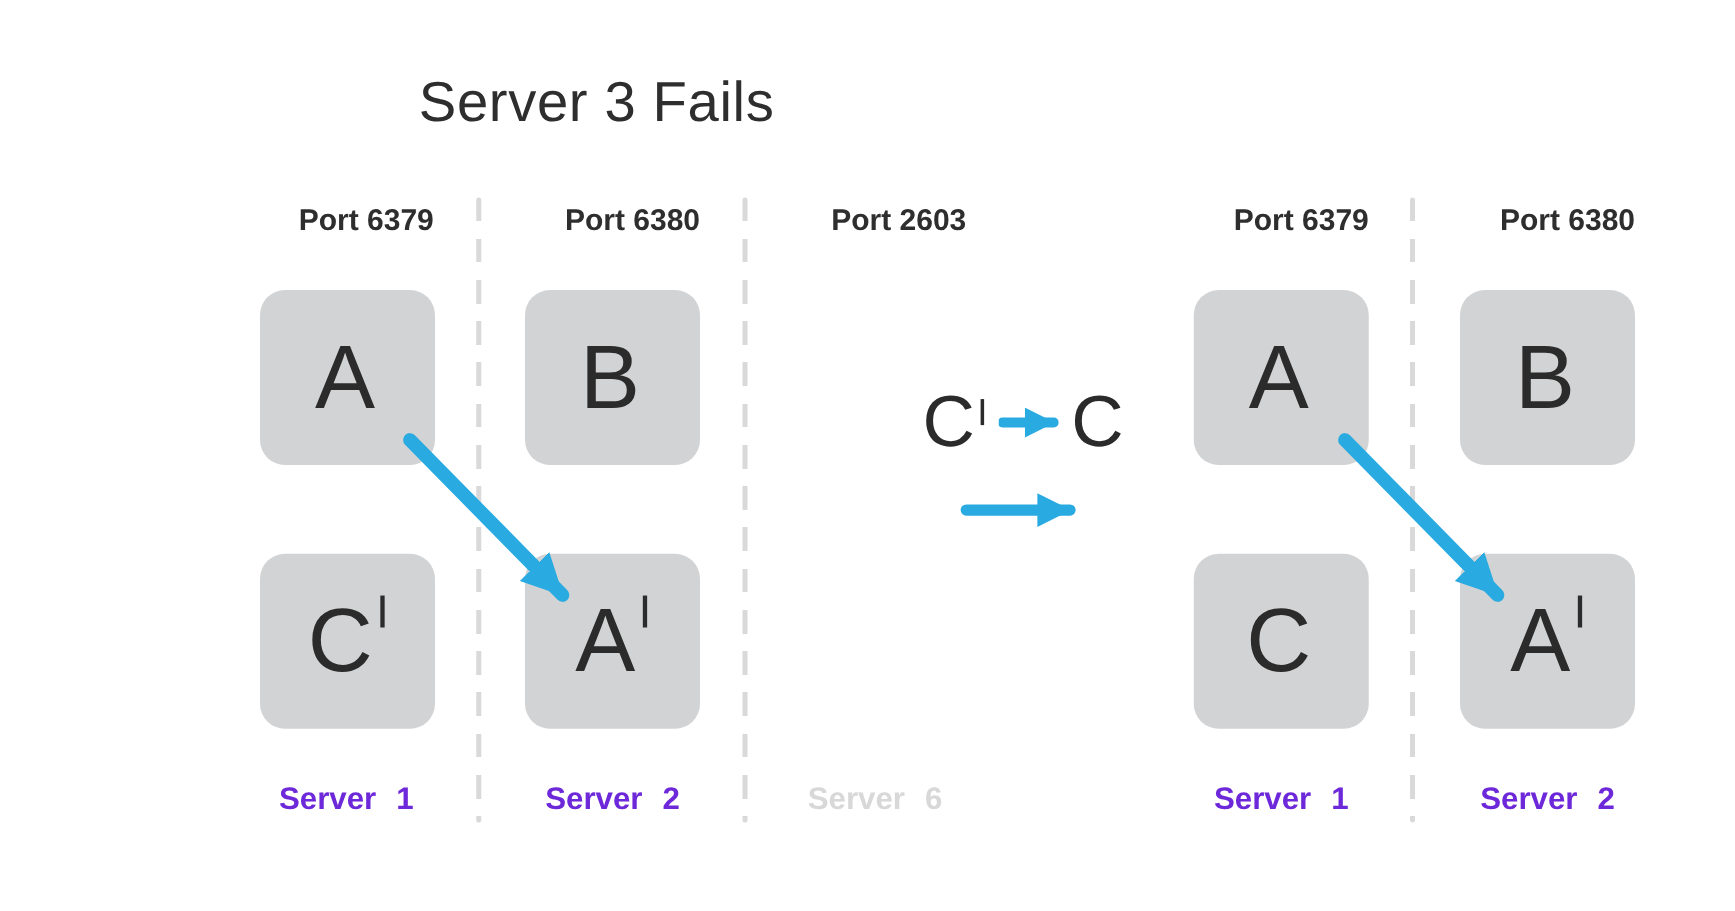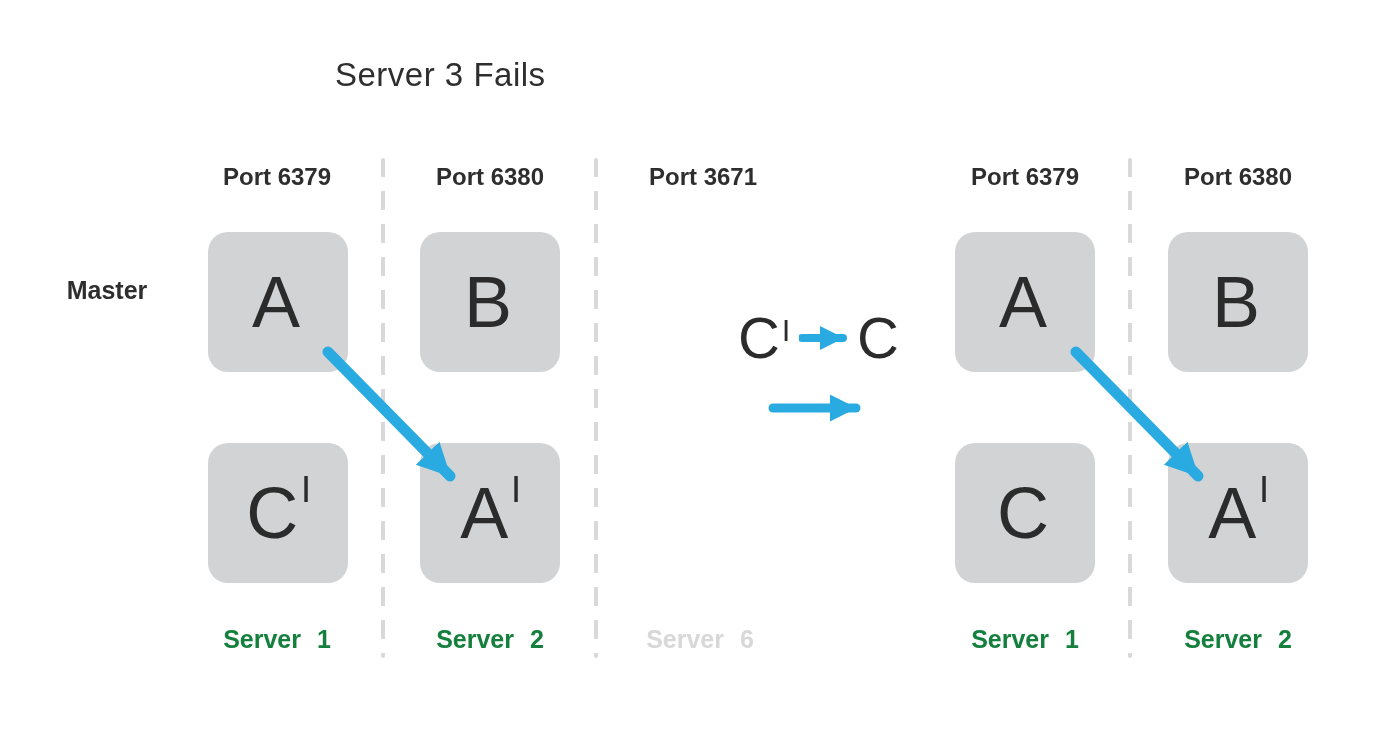--- a/index.html
+++ b/index.html
@@ -2,25 +2,25 @@
 <html><head>
 <meta charset="utf-8">
 <style>
   html,body { margin:0; padding:0; background:#ffffff; }
   .canvas {
     position:relative; width:1388px; height:729px; background:#ffffff;
     font-family:"Liberation Sans", sans-serif; overflow:hidden;
   }
   .title {
     position:absolute; left:335px; top:56px;
-    font-size:33px; font-weight:500; color:#2e2e2e; letter-spacing:0.5px;
+    font-size:45px; font-weight:500; color:#2e2e2e; letter-spacing:0.5px;
     white-space:nowrap;
   }
   .port-label {
-    position:absolute; top:162px; width:140px; text-align:center;
+    position:absolute; top:162px; width:140px; text-align:right;
     font-size:24px; font-weight:700; color:#2e2e2e; line-height:30px;
     white-space:nowrap;
   }
   .row-label { position:absolute; width:150px; text-align:center; color:#2e2e2e; white-space:nowrap; }
   .row-label.master  { left:32px; top:276px; font-size:25px; font-weight:700; }
   .row-label.replica { left:30px; top:495px; font-size:26px; font-weight:400; }
   .box {
     position:absolute; width:140px; height:140px;
     background:#d2d3d4; border-radius:20px;
     display:flex; align-items:center; justify-content:center;
@@ -29,21 +29,21 @@
   .prime {
     font-size:27px; font-weight:700; position:relative; top:-26px; margin-left:4px;
   }
   .vdash {
     position:absolute; top:158px; width:4px; height:500px; border-radius:2px;
     background:repeating-linear-gradient(to bottom,
       #d9d9d9 0px, #d9d9d9 19px, transparent 19px, transparent 33px);
   }
   .server-label {
     position:absolute; top:625px; width:140px; text-align:center;
-    font-size:25px; font-weight:700; color:#15803d; word-spacing:9px;
+    font-size:25px; font-weight:700; color:#6d28d9; word-spacing:9px;
     white-space:nowrap;
   }
   .server-label.failed { color:#d8d8d8; }
   .transition {
     position:absolute; left:738px; top:302px; height:72px;
     display:flex; align-items:center; gap:10px;
   }
   .mid-letter { font-size:58px; color:#2b2b2b; line-height:1; }
   .mid-letter .prime { font-size:22px; top:-22px; margin-left:3px; }
   .abs-svg { position:absolute; pointer-events:none; }
@@ -58,23 +58,22 @@
       <marker id="head" markerWidth="3.2" markerHeight="3.2" refX="2.9" refY="1.5" orient="auto">
         <path d="M0,0 L3,1.5 L0,3 Z" fill="#29ABE2"></path>
       </marker>
     </defs>
   </svg>
 
   <div class="title">Server 3 Fails</div>
 
   <div class="port-label" style="left:207px">Port 6379</div>
   <div class="port-label" style="left:420px">Port 6380</div>
-  <div class="port-label" style="left:633px">Port 3671</div>
+  <div class="port-label" style="left:633px">Port 2603</div>
 
-  <div class="row-label master">Master</div>
 
   <div class="vdash" style="left:381px"></div>
   <div class="vdash" style="left:594px"></div>
 
   <div class="box" style="left:208px; top:232px">
     <span>A</span>
       <span class="prime"></span>
   </div>
   <div class="box" style="left:420px; top:232px">
     <span>B</span>

